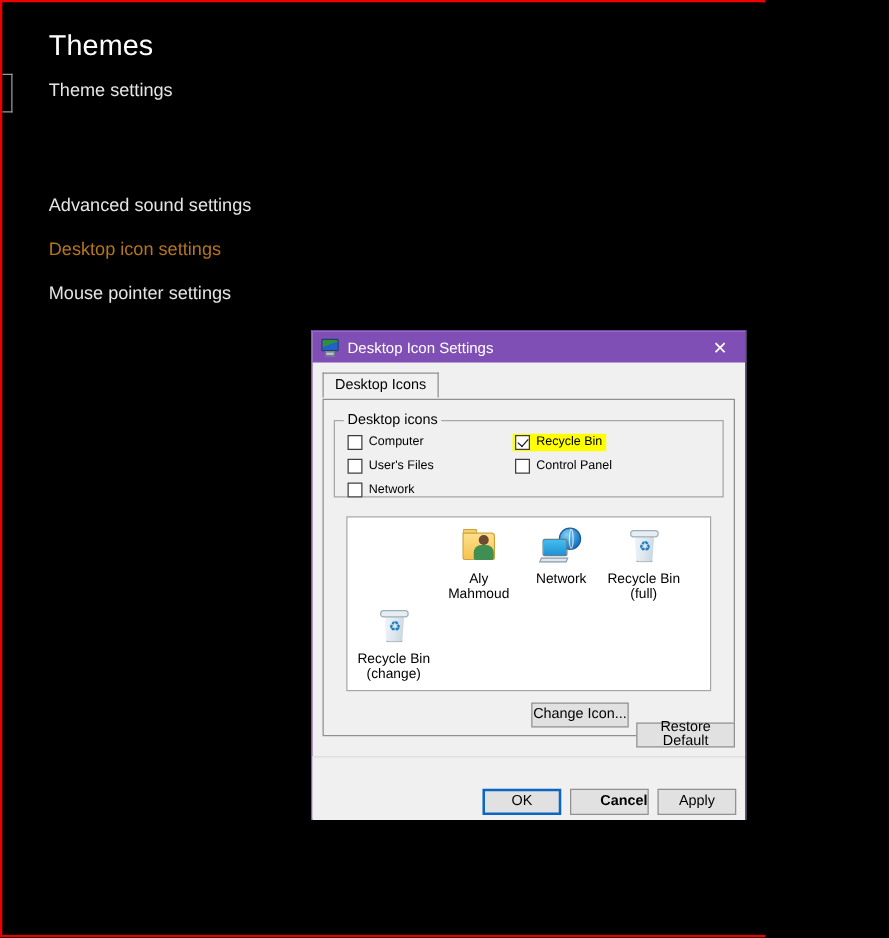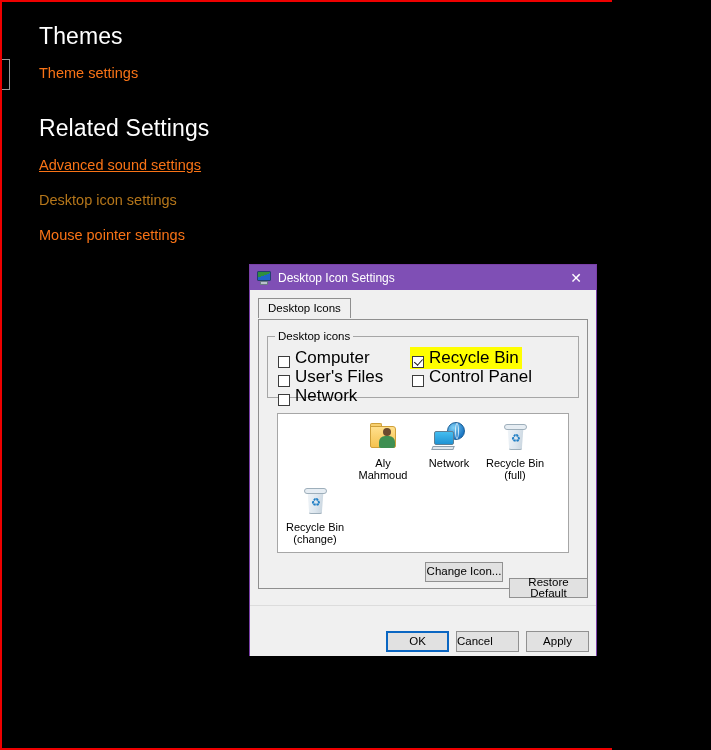--- a/index.html
+++ b/index.html
@@ -52,27 +52,27 @@
     font-weight: 400;
     letter-spacing: .1px;
   }
   #h-themes { top: 21px; font-size: 23px; }
   #h-related { top: 113px; font-size: 23px; }
 
   .link {
     position: absolute;
     left: 37px;
     font-size: 14.5px;
-    color: #f97316;
+    color: #e5e5e5;
     text-decoration: none;
     white-space: nowrap;
   }
   .link.visited { color: #b5761a; }
   #lnk-theme-settings { top: 63px; }
-  #lnk-adv-sound { top: 155px; text-decoration: underline; }
+  #lnk-adv-sound { top: 155px; }
   #lnk-desktop-icon { top: 190px; }
   #lnk-mouse-pointer { top: 225px; }
 
   
   #dialog {
     position: absolute;
     left: 247px;
     top: 262px;
     width: 348px;
     height: 392px;
@@ -171,23 +171,23 @@
     font-size: 11.5px;
   }
   #gb-desktop-icons {
     left: 8px; top: 16px;
     width: 312px; height: 62px;
   }
 
   .cbrow {
     position: absolute;
     display: flex;
-    align-items: flex-end;
+    align-items: flex-start;
     white-space: nowrap;
-    font-size: 17px;
+    font-size: 10px;
   }
   .cbrow .cbox {
     width: 12px; height: 12px;
     border: 1px solid #3c3c3c;
     background: #ffffff;
     box-sizing: border-box;
     margin-right: 5px;
     position: relative;
     flex: none;
   }
@@ -407,21 +407,20 @@
 <div id="page">
 
   <div id="settings-pane">
 
     <div class="left-caret"></div>
 
     <div class="section-heading" id="h-themes">Themes</div>
 
     <a class="link" id="lnk-theme-settings" href="#">Theme settings</a>
 
-    <div class="section-heading" id="h-related">Related Settings</div>
 
     <a class="link" id="lnk-adv-sound" href="#">Advanced sound settings</a>
 
     <a class="link visited" id="lnk-desktop-icon" href="#">Desktop icon settings</a>
 
     <a class="link" id="lnk-mouse-pointer" href="#">Mouse pointer settings</a>
   </div>
 
   <div id="dialog">
 
@@ -518,21 +517,21 @@
       <div class="btn" id="btn-restore-default" style="display: flex; align-items: center; justify-content: center;">
         <span>Restore Default</span>
       </div>
 
     </div>
 
     <div id="actionrow">
       <div class="btn" id="btn-ok" style="display: flex; align-items: center; justify-content: center;">
         <span>OK</span>
       </div>
-      <div class="btn" id="btn-cancel" style="display: flex; align-items: center; justify-content: flex-start;">
+      <div class="btn" id="btn-cancel" style="display: flex; align-items: center; justify-content: flex-end; font-weight: bold;">
         <span>Cancel</span>
       </div>
       <div class="btn" id="btn-apply" style="display: flex; align-items: center; justify-content: center;">
         <span>Apply</span>
       </div>
     </div>
 
   </div>
 </div>
 

